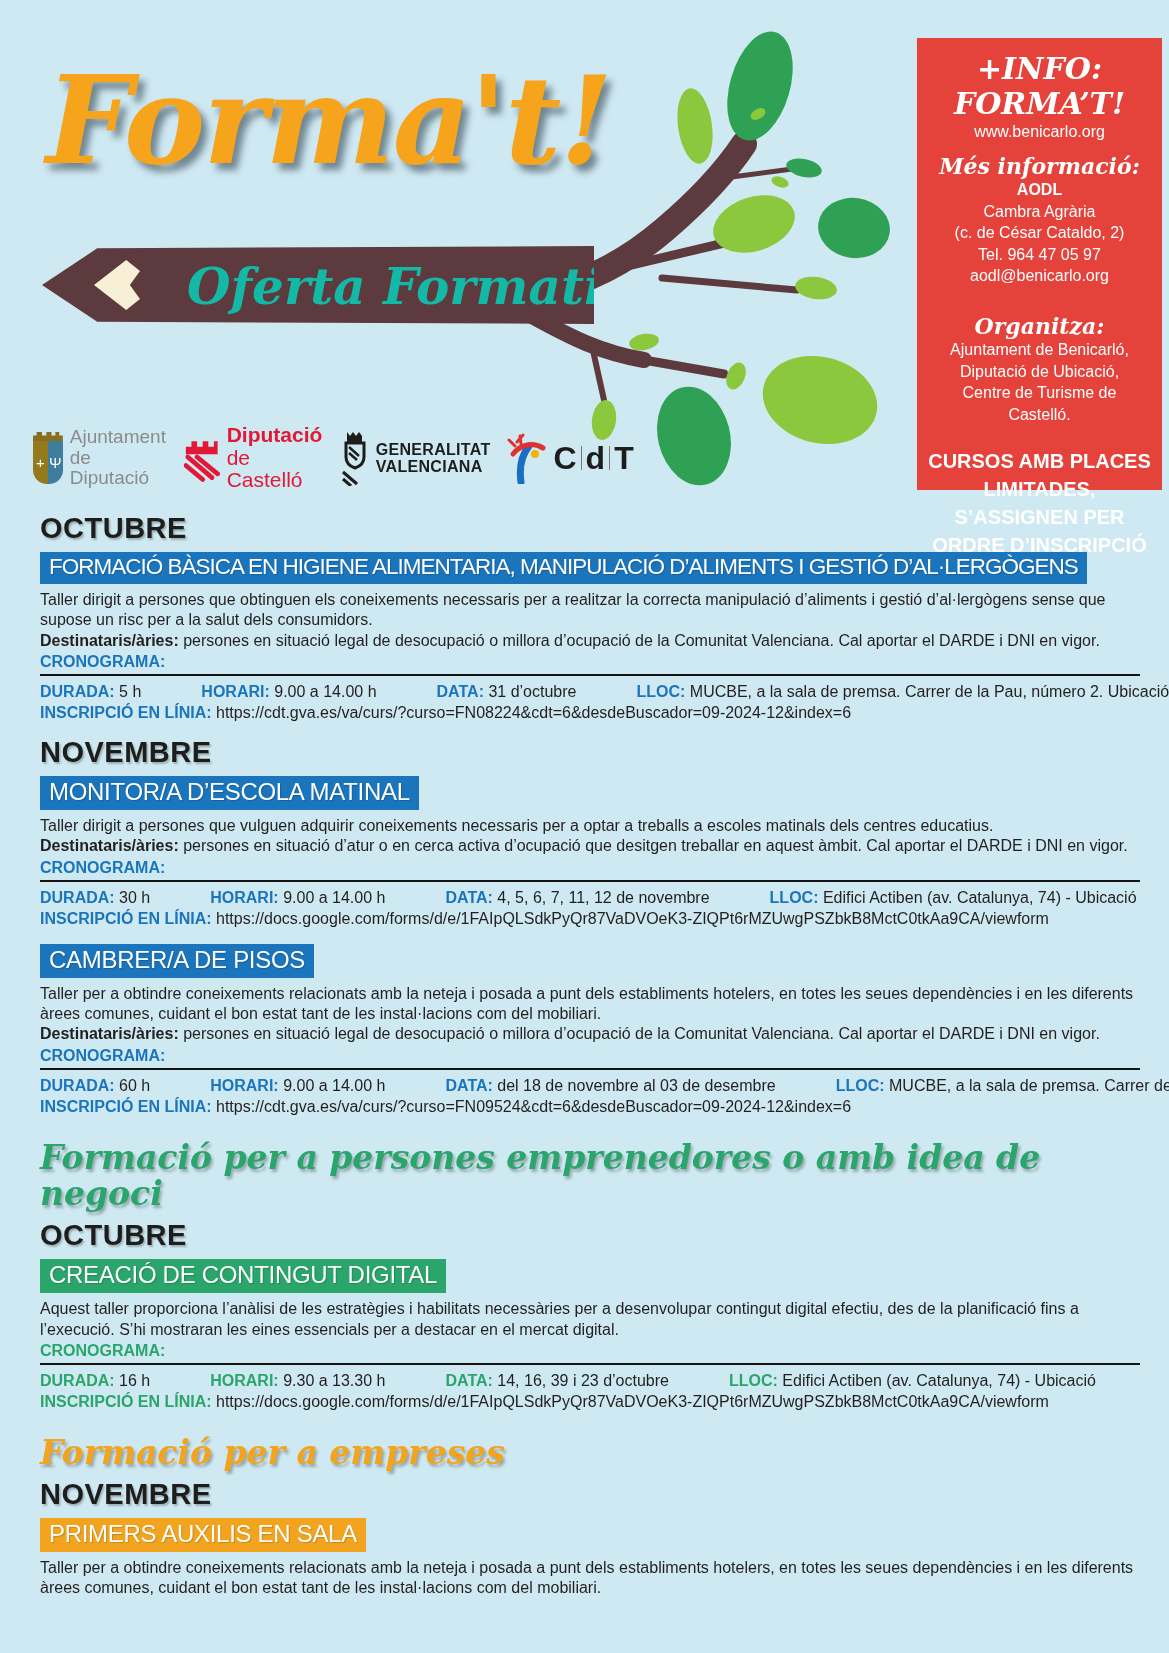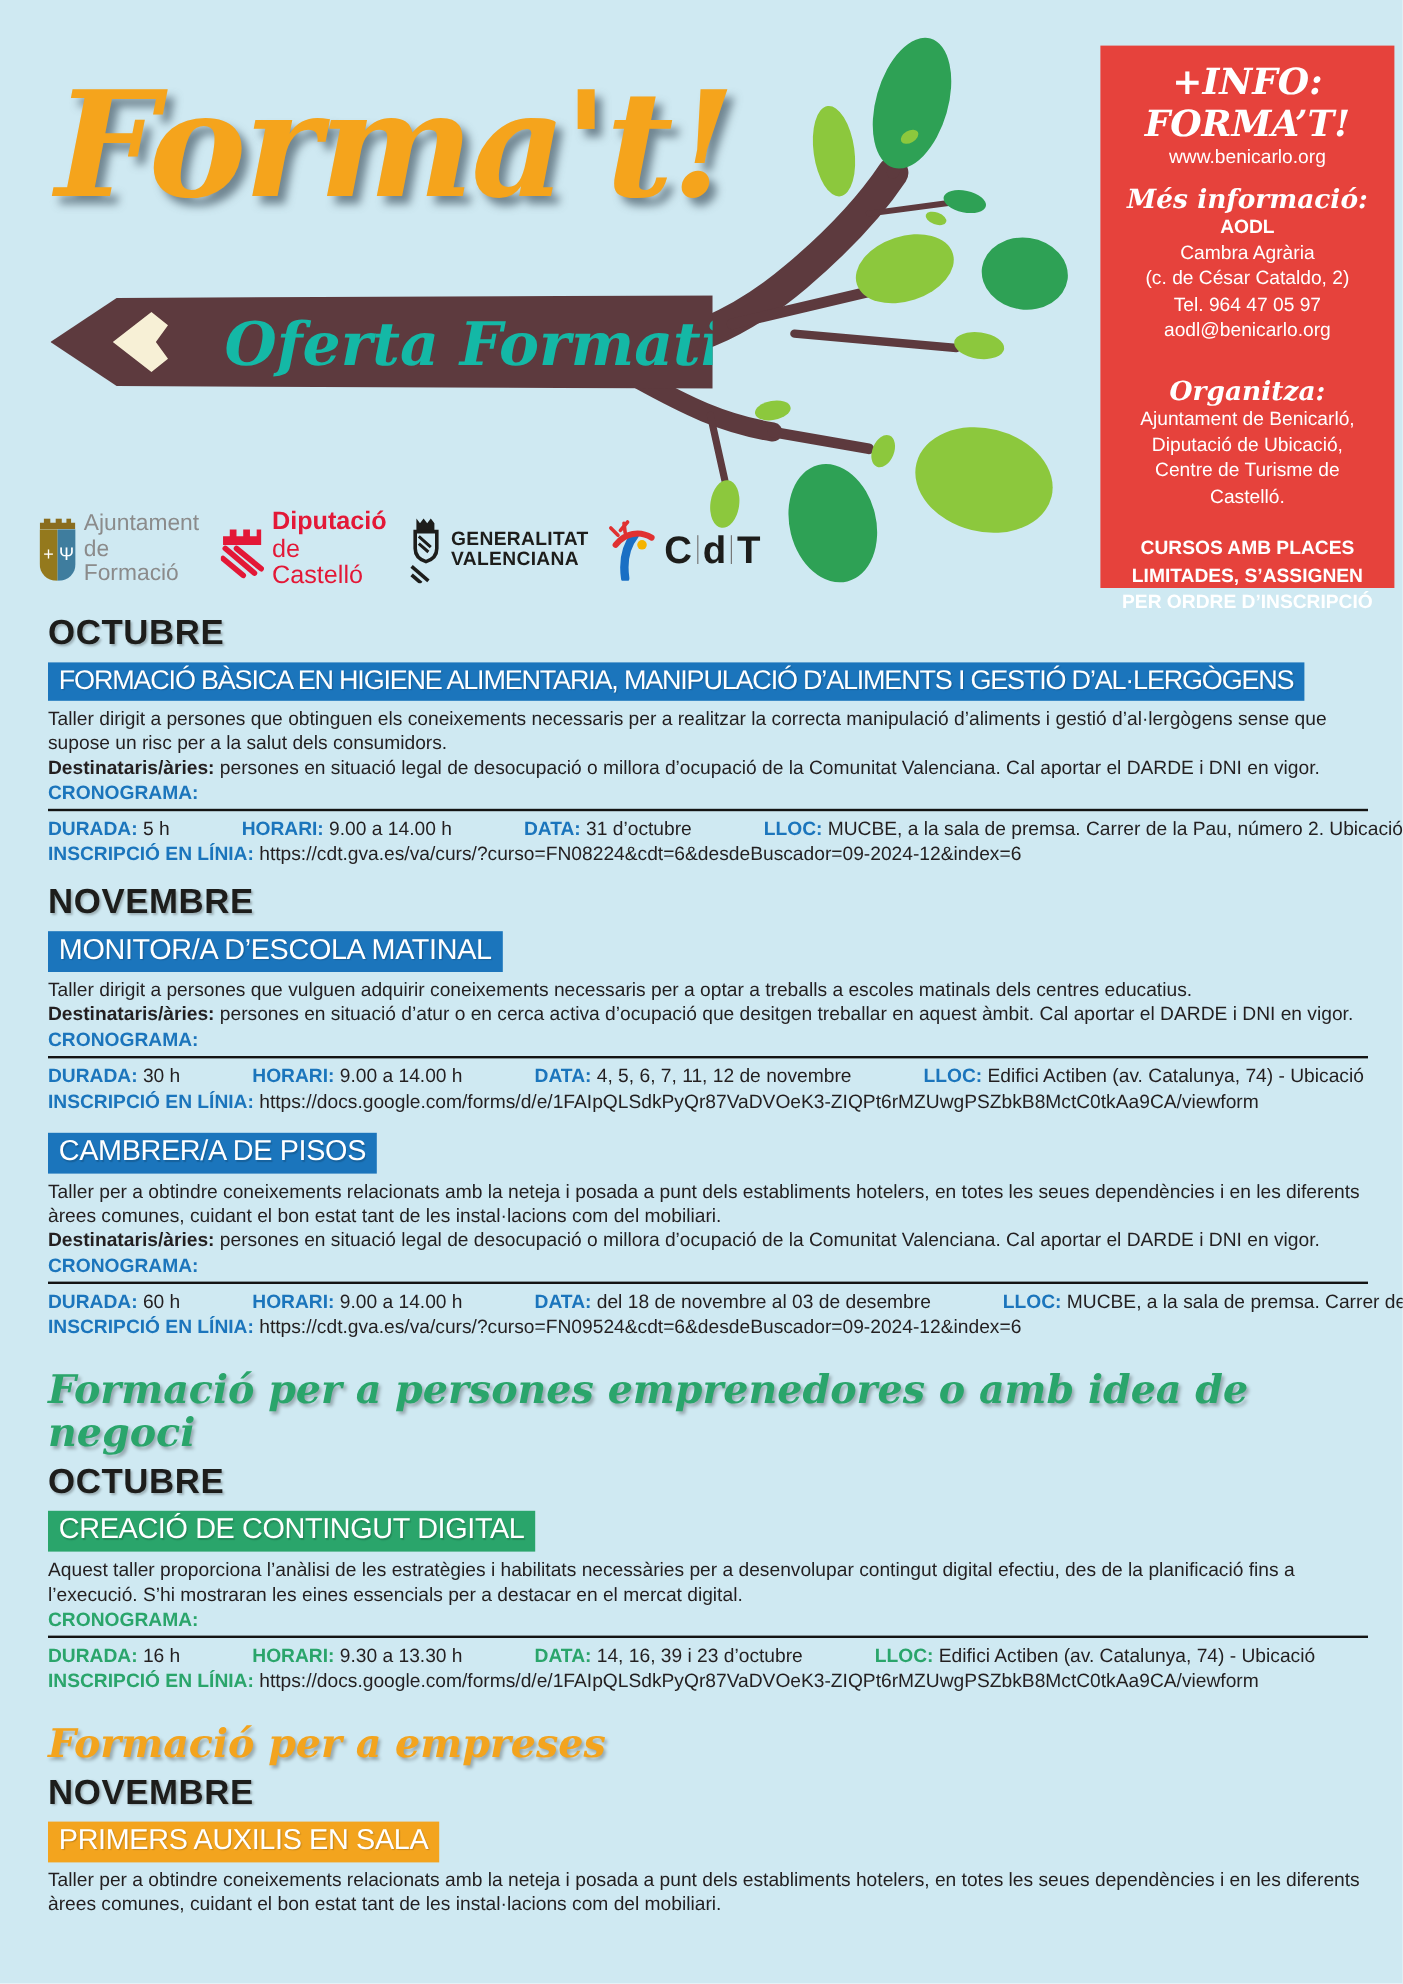--- a/index.html
+++ b/index.html
@@ -17,21 +17,21 @@
     font-style:italic;font-weight:bold;font-size:50px;color:#14b8a6;white-space:nowrap;}
   .tree{position:absolute;left:492px;top:28px;}
   
   .info-box{position:absolute;left:917px;top:38px;width:245px;height:452px;background:#e6423c;
     color:#fff;text-align:center;box-sizing:border-box;padding:14px 10px;}
   .ib-h1{font-family:"DejaVu Serif",serif;font-style:italic;font-weight:bold;font-size:30px;line-height:1.15;}
   .ib-site{font-size:16px;margin-top:2px;}
   .ib-label{font-family:"DejaVu Serif",serif;font-style:italic;font-weight:bold;font-size:22px;margin-top:12px;}
   .ib-line{font-size:16px;line-height:1.35;}
   .ib-line.b{font-weight:bold;}
-  .ib-notice{font-weight:bold;font-size:16px;line-height:1.4;margin-top:22px;}
+  .ib-notice{font-weight:bold;font-size:20px;line-height:1.4;margin-top:22px;}
   
   .logos{position:absolute;left:33px;top:420px;width:560px;height:76px;display:flex;align-items:center;gap:16px;}
   .logo{display:flex;align-items:center;gap:7px;}
   .logo-text{line-height:1.08;}
   .aj-text{font-size:19px;color:#8b8b8b;}
   .dip-text{font-size:21px;color:#e31837;}
   .dip-text .l1{font-weight:bold;}
   .gv-text{font-size:16px;color:#1d1d1b;font-weight:bold;letter-spacing:.3px;}
   .shield{width:32px;height:52px;position:relative;}
   .shield-top{height:9px;background:#8a6d1f;
@@ -128,21 +128,21 @@
     <div class="logo">
       <div class="shield">
         <div class="shield-top"></div>
         <div class="shield-body">
           <div class="half gold">+</div>
             <div class="half blue">Ψ</div>
         </div>
       </div>
       <div class="logo-text aj-text">
         <div>Ajuntament</div>
-        <div>de Formació</div>
+        <div>de Diputació</div>
       </div>
     </div>
     <div class="logo">
       <svg width="38" height="50" viewBox="0 0 38 50">
         <path d="M2,13 h6 v-6 h6 v6 h6 v-6 h6 v6 h6 v-6 h4 v14 H2 Z" fill="#e31837"></path>
         <g stroke="#e31837" stroke-width="5" stroke-linecap="round">
           <path d="M4,24 L30,46"></path>
             <path d="M2,33 L20,48"></path>
             <path d="M14,24 L36,42"></path>
         </g>

